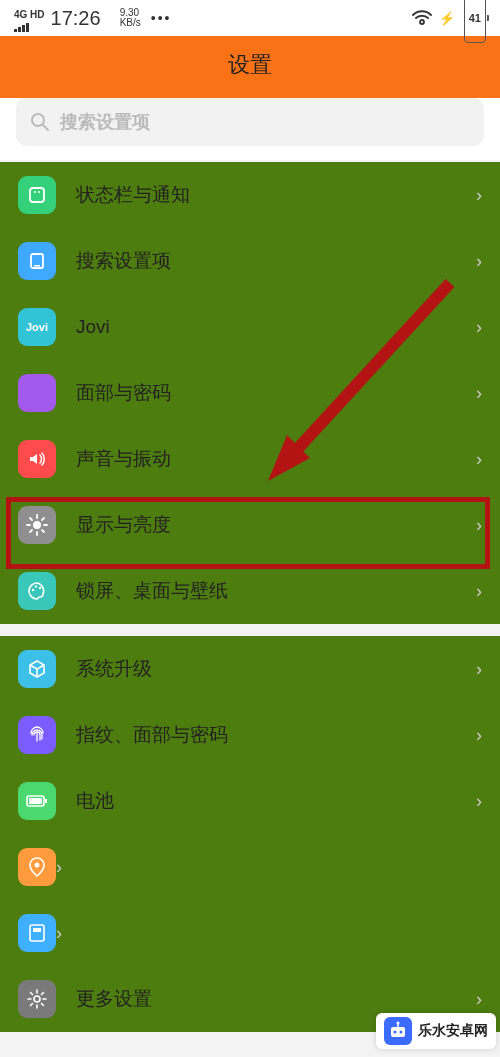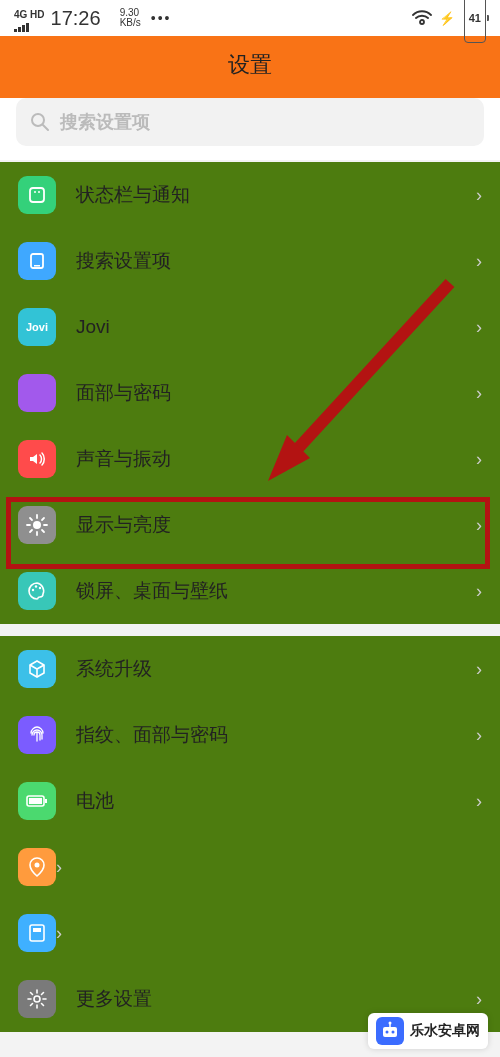--- a/index.html
+++ b/index.html
@@ -97,21 +97,21 @@
       z-index: 5;
     }
     .arrow-svg {
       position: absolute;
       pointer-events: none;
       z-index: 6;
     }
     .watermark {
       position: absolute;
       bottom: 8px;
-      right: 12px;
+      right: 4px;
       display: flex;
       align-items: center;
       gap: 6px;
       background: #fff;
       padding: 4px 8px;
       border-radius: 6px;
       box-shadow: 0 0 6px rgba(0,0,0,0.15);
       z-index: 10;
     }
     .watermark-icon {

